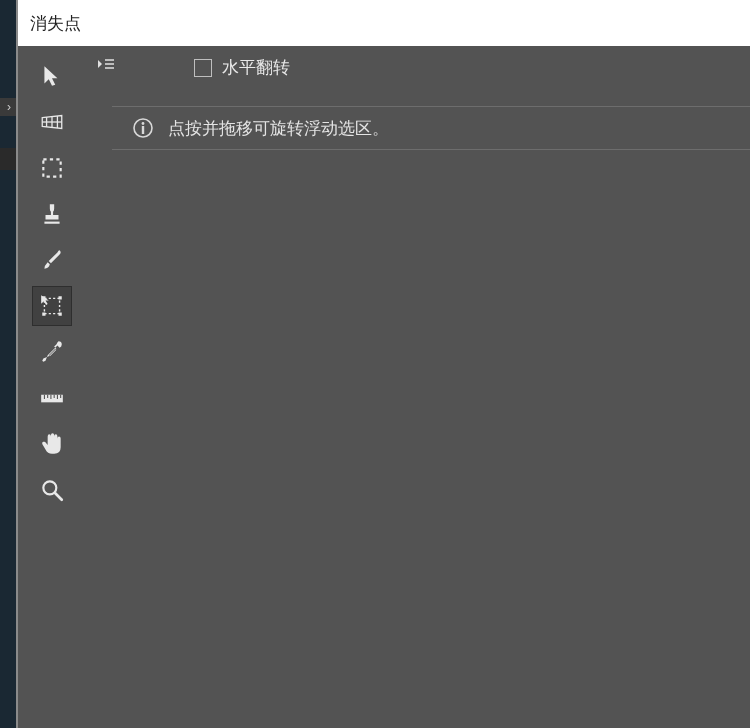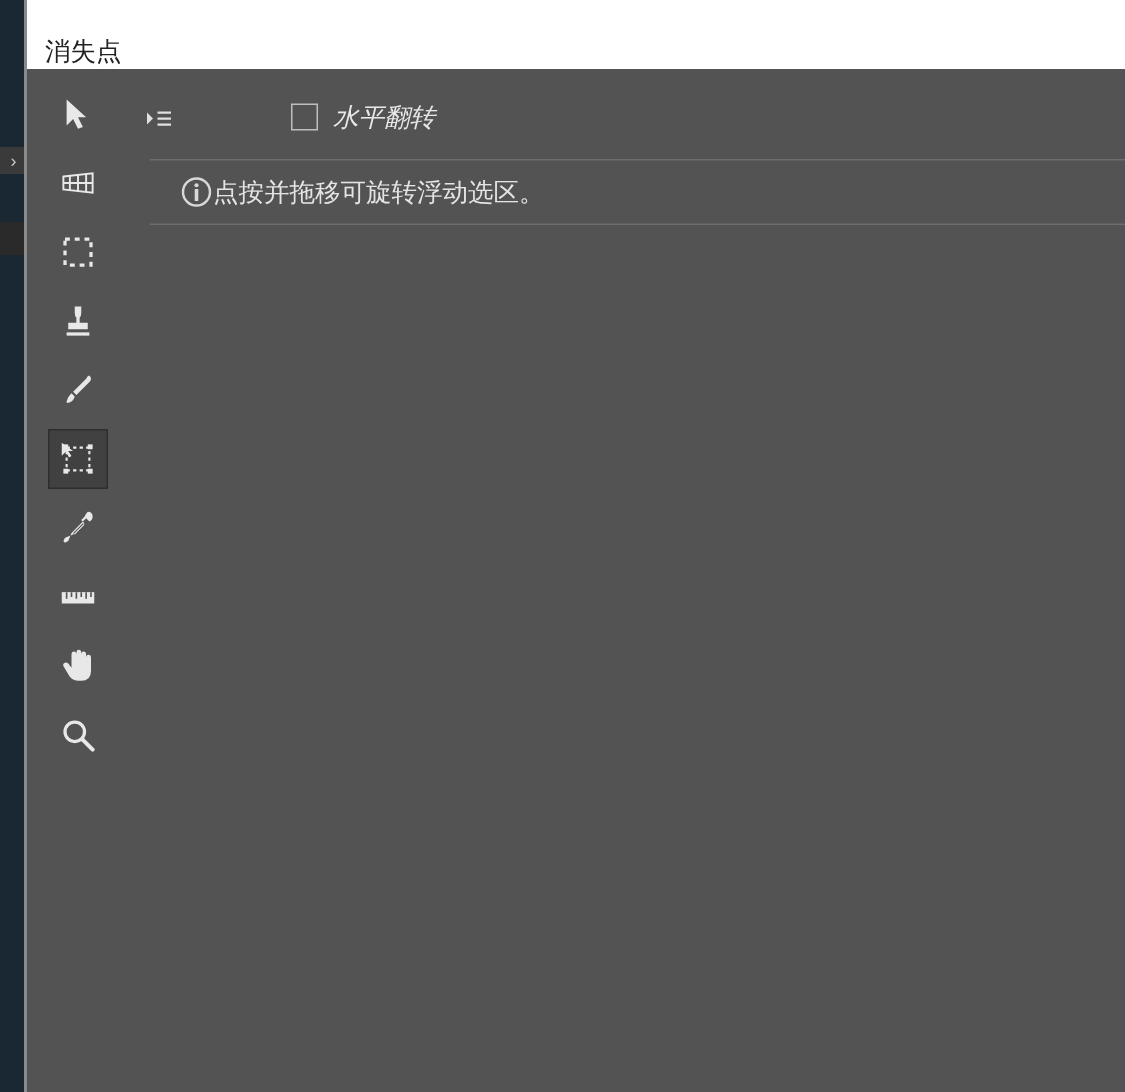--- a/index.html
+++ b/index.html
@@ -50,21 +50,21 @@
       top: 0;
       width: 734px;
       height: 728px;
       background: #535353;
       border-left: 2px solid #8a8a8a;
     }
     .titlebar {
       height: 46px;
       background: #ffffff;
       display: flex;
-      align-items: flex-end;
+      align-items: center;
       padding: 0 12px;
     }
     .titlebar-title {
       color: #222;
       font-size: 17px;
     }
     .toolbar-strip {
       position: absolute;
       left: 10px;
       top: 56px;
@@ -90,24 +90,23 @@
       width: 26px;
       height: 26px;
     }
     .options-bar {
       position: absolute;
       left: 72px;
       top: 56px;
       right: 0;
       height: 44px;
       display: flex;
-      align-items: center;
+      align-items: flex-start;
       gap: 24px;
       padding-left: 6px;
-      font-style: italic;
     }
     .dropdown-indicator {
       display: flex;
       align-items: center;
       gap: 2px;
       color: #e0e0e0;
       cursor: pointer;
     }
     .checkbox-group {
       display: flex;
@@ -120,28 +119,29 @@
       border: 1.5px solid #bfbfbf;
       background: transparent;
       cursor: pointer;
     }
     .checkbox-label {
       color: #e8e8e8;
       font-size: 17px;
     }
     .hint-bar {
       position: absolute;
-      left: 82px;
+      left: 94px;
       top: 106px;
       right: 0;
       height: 44px;
       border-top: 1px solid #6d6d6d;
       border-bottom: 1px solid #6d6d6d;
       display: flex;
       align-items: center;
+      gap: 14px;
       padding-left: 20px;
     }
     .info-icon {
       width: 22px;
       height: 22px;
       flex-shrink: 0;
     }
     .hint-text {
       color: #e4e4e4;
       font-size: 17px;

